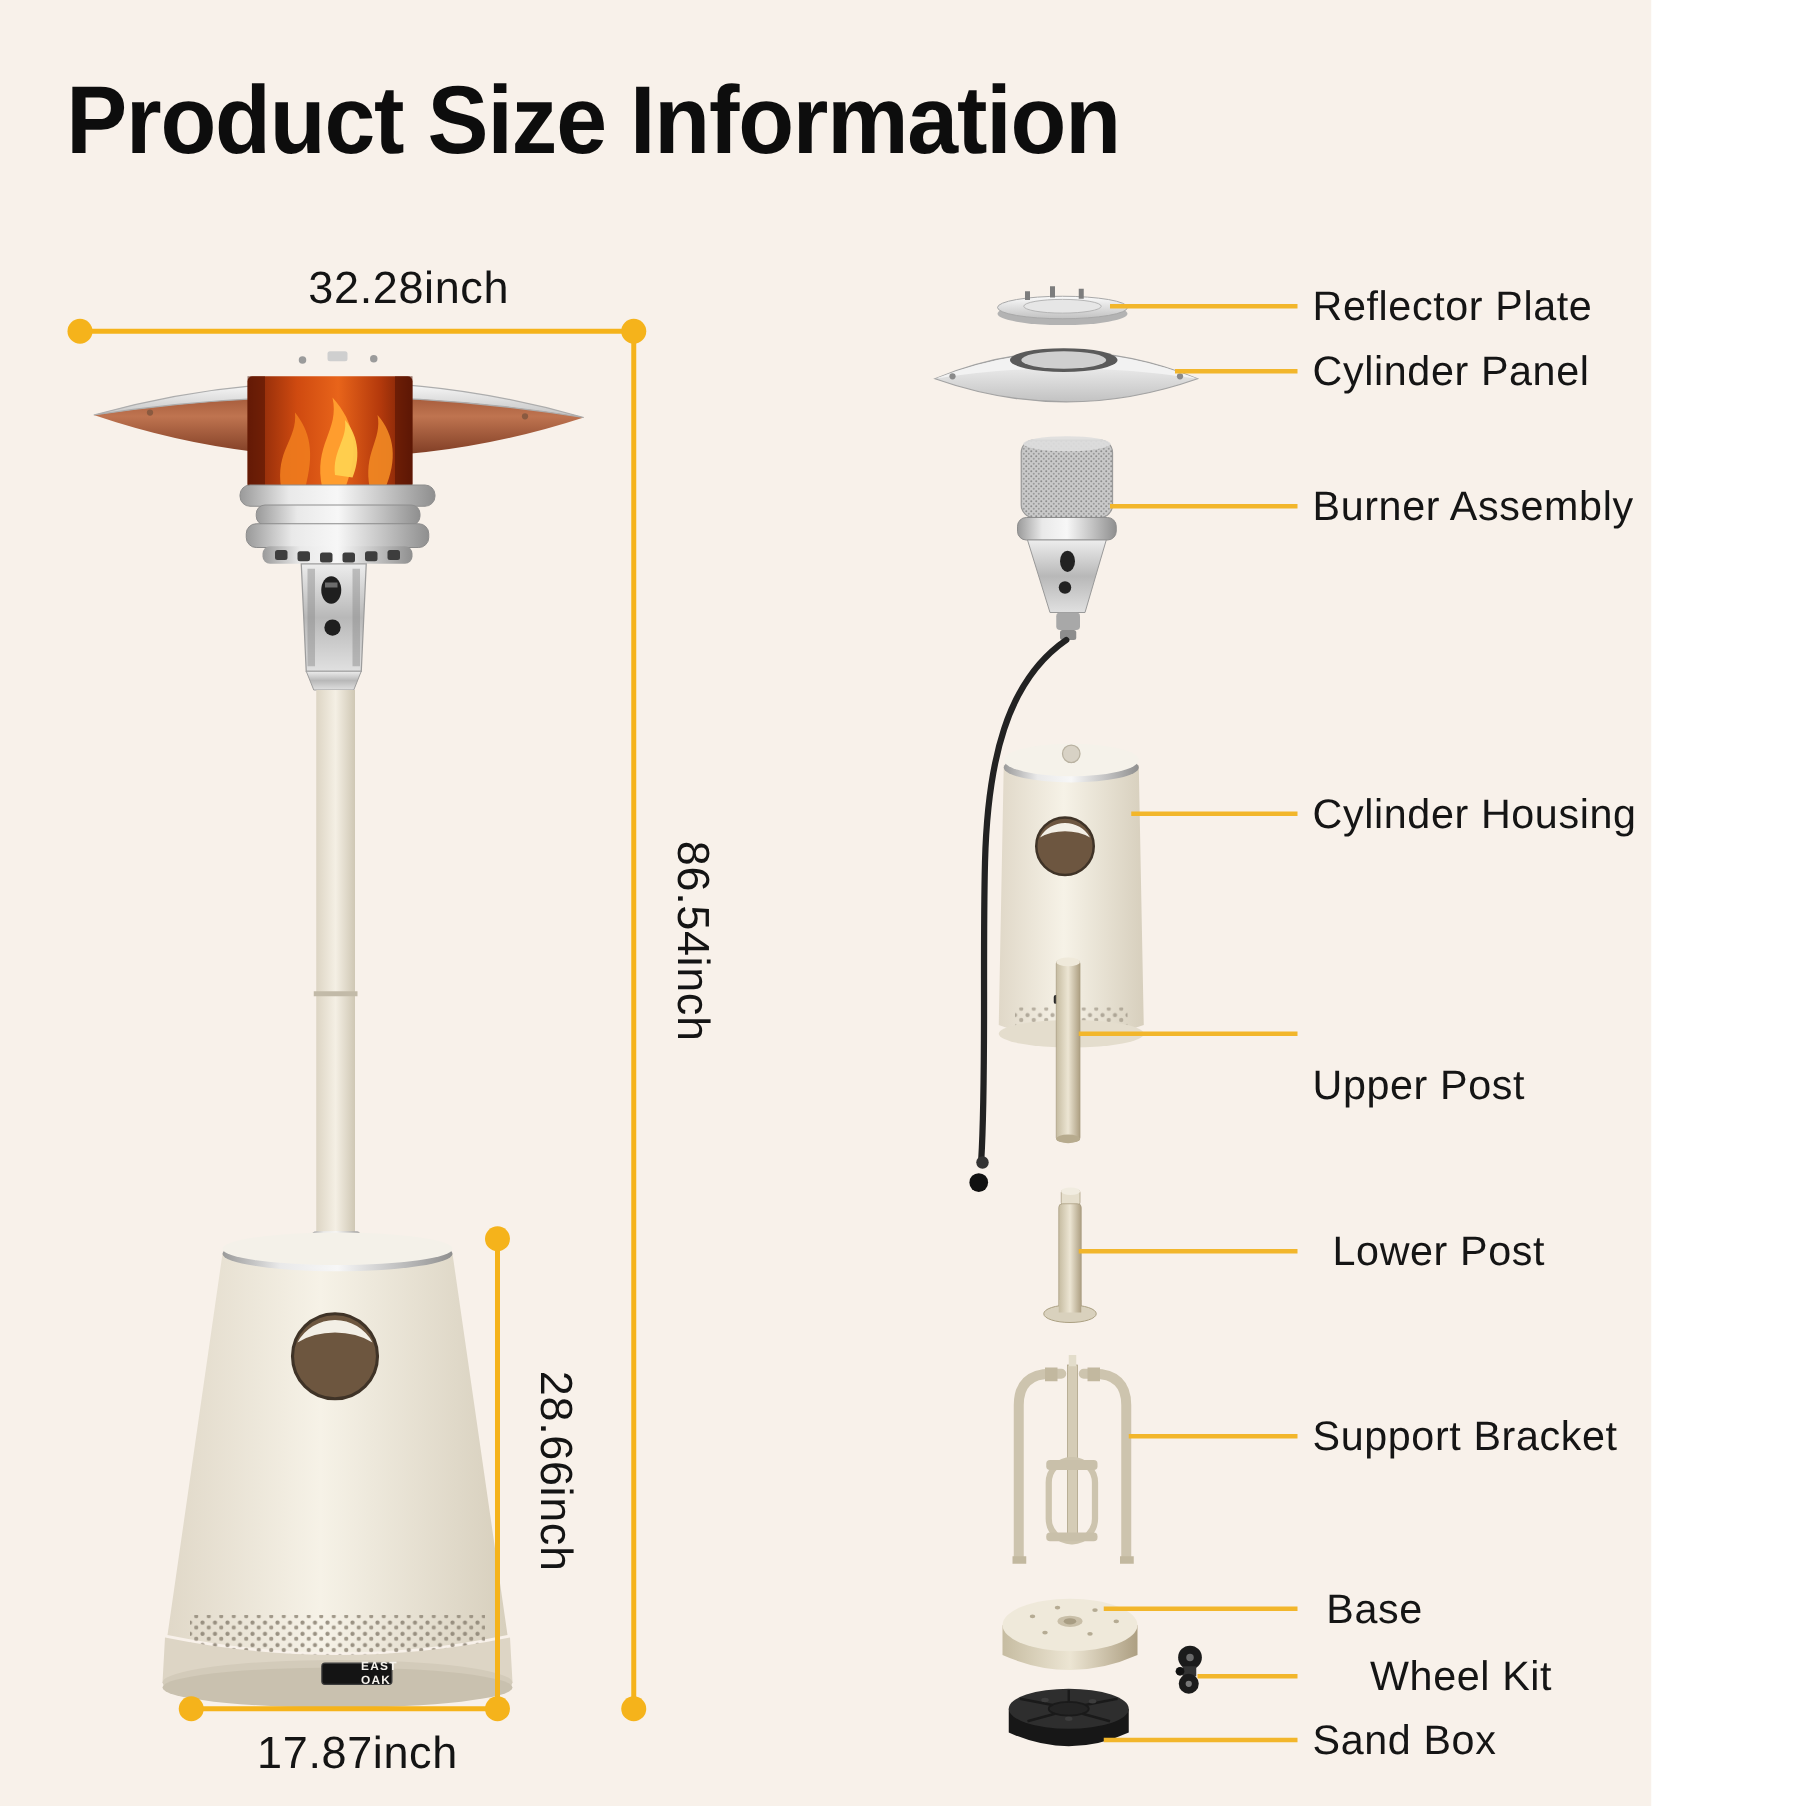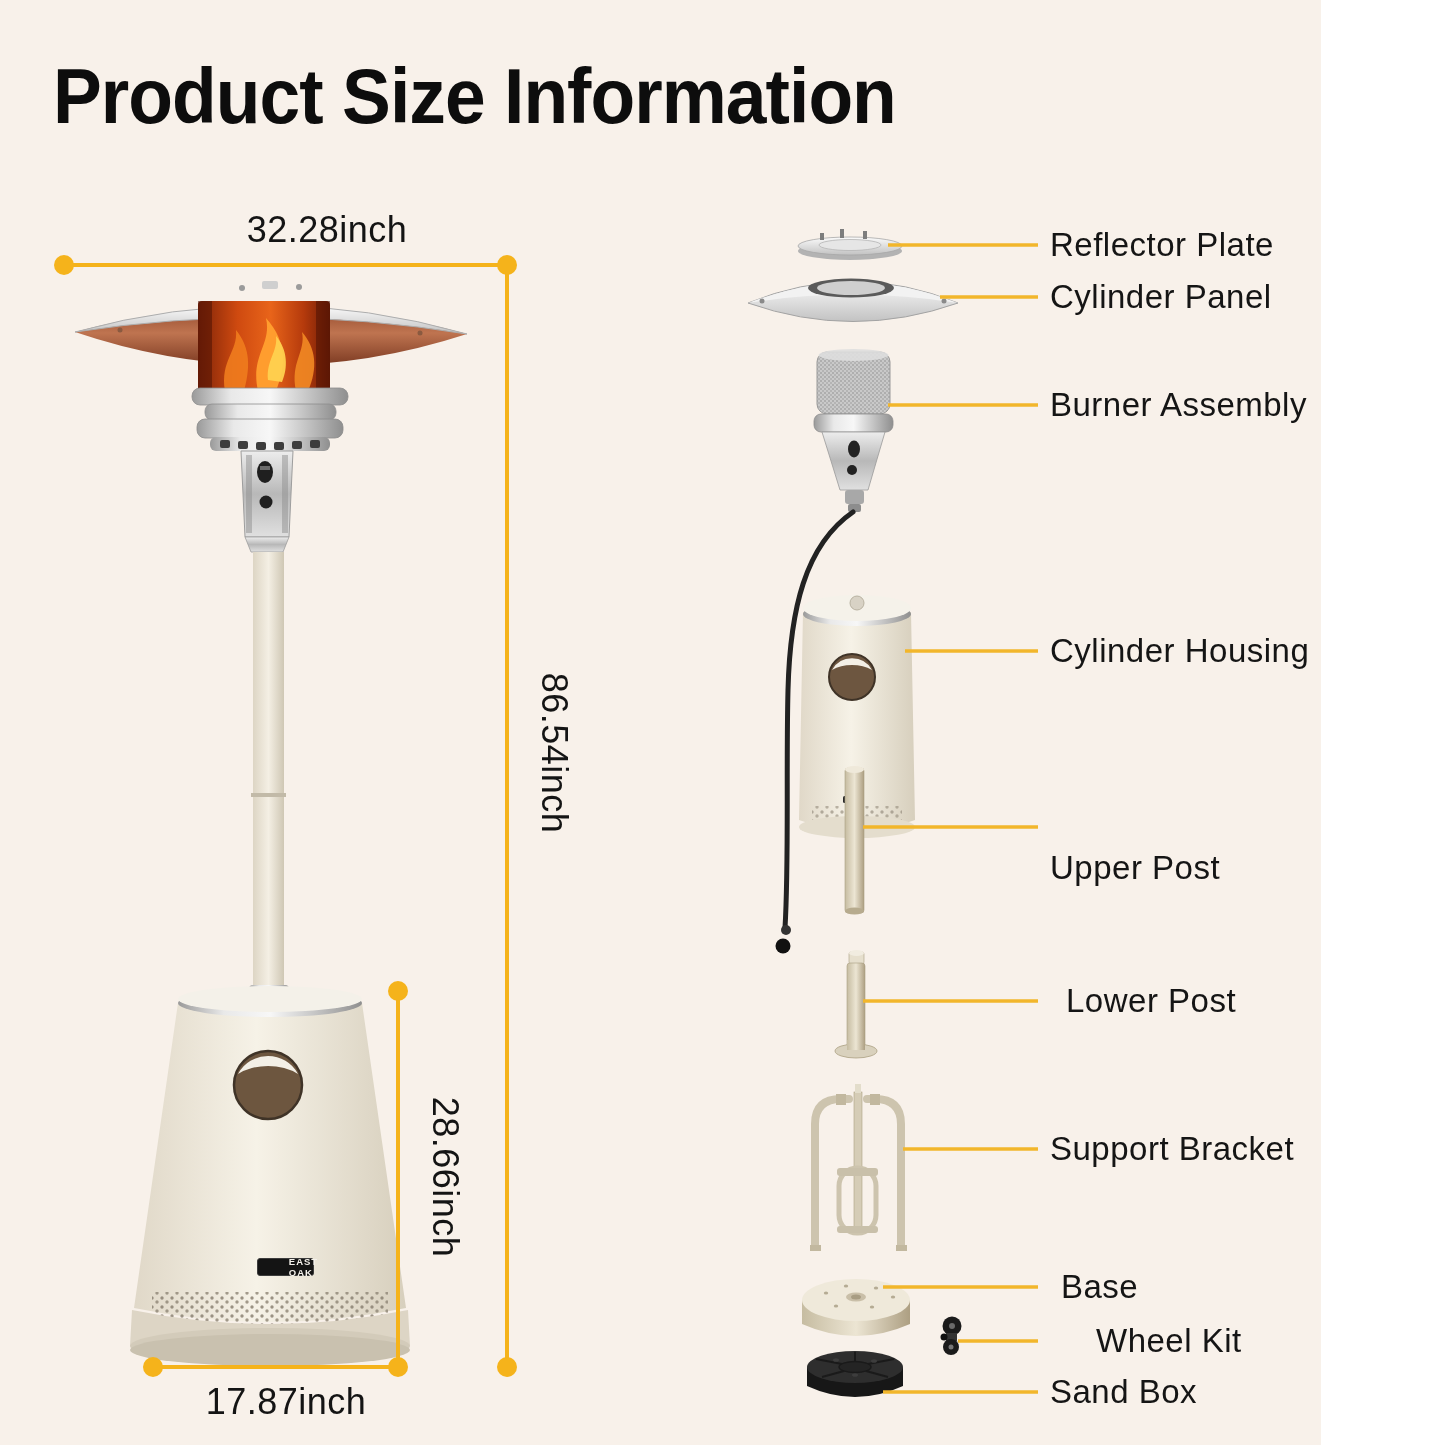--- a/index.html
+++ b/index.html
@@ -23,21 +23,21 @@
     font-size:33px;color:#151515;letter-spacing:0.5px;
     transform:translateY(-50%);white-space:nowrap;
   }
   .dim-label{
     position:absolute;
     font-size:36px;color:#141414;letter-spacing:0.5px;
     transform:translate(-50%,-50%);white-space:nowrap;
   }
   .dim-label.vertical{transform:translate(-50%,-50%) rotate(90deg);}
   .brand-badge{
-    position:absolute;left:257px;top:1258px;width:57px;height:18px;
+    position:absolute;left:257px;top:1330px;width:57px;height:18px;
     background:#141414;border:1px solid #3c3c3c;border-radius:3px;
     color:#f5f2ec;font-size:9.5px;font-weight:bold;letter-spacing:1px;
     display:flex;align-items:center;justify-content:center;
     box-sizing:border-box;
     padding-left:36px;
   }
 </style>
 </head>
 <body>
 

